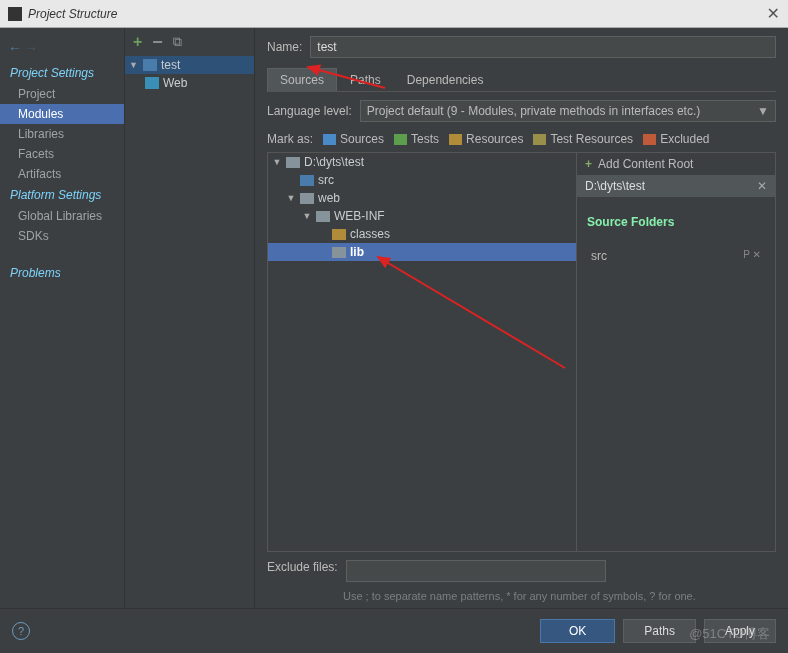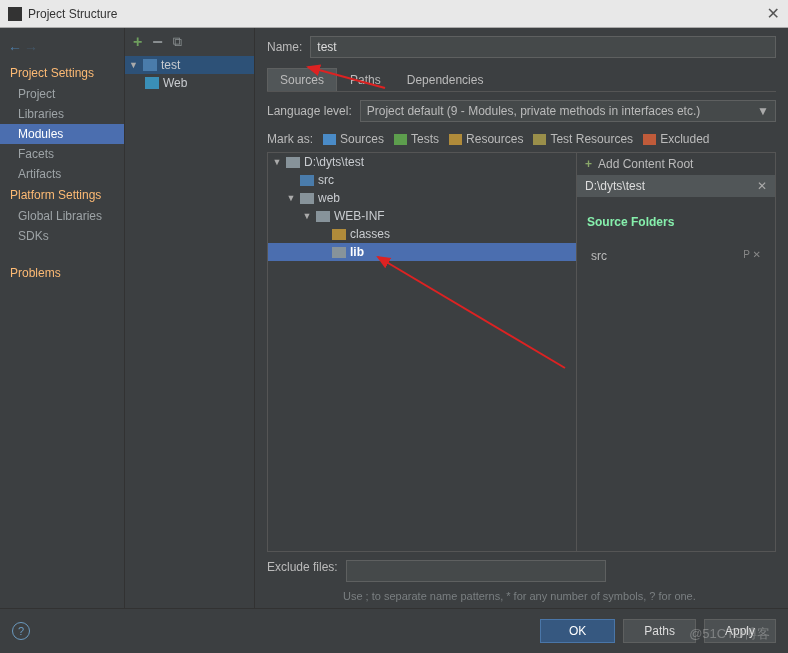--- a/index.html
+++ b/index.html
@@ -1,29 +1,29 @@
 <!DOCTYPE html>
 <html><head>
 <meta charset="utf-8">
 <style>
 * { margin: 0; padding: 0; box-sizing: border-box; font-family: "Segoe UI", Arial, sans-serif; font-size: 12px; }
 body { background: #3c3f41; color: #bbbbbb; width: 788px; height: 653px; overflow: hidden; position: relative; }
 
 .titlebar { height: 28px; background: #e8e8e8; color: #333; display: flex; align-items: center; padding: 0 8px; border-bottom: 1px solid #aaa; }
 .titlebar .title-icon { width: 14px; height: 14px; background: #333; margin-right: 6px; }
-.titlebar .title-text { flex: 1; font-weight: 400; }
+.titlebar .title-text { flex: 1; font-weight: 400; font-style: italic; }
 .titlebar .close { font-size: 16px; cursor: pointer; color: #555; }
 
 .main { display: flex; height: 580px; }
 
 .left-panel { width: 125px; background: #3c3f41; border-right: 1px solid #323232; padding-top: 6px; }
 .left-panel .nav-arrows { display: flex; gap: 2px; padding: 4px 8px 8px; }
 .nav-arrows span { color: #4e7ea9; font-size: 14px; cursor: pointer; }
 .nav-arrows span.dim { opacity: 0.35; }
-.section-header { color: #fdba74; padding: 4px 10px; font-weight: 400; }
+.section-header { color: #7dd3fc; padding: 4px 10px; font-weight: 400; font-style: italic; }
 .nav-item { padding: 3px 18px; color: #9ea4a7; cursor: pointer; }
 .nav-item.selected { background: #4b6eaf; color: #fff; }
 
 .mid-panel { width: 130px; background: #3c3f41; border-right: 1px solid #323232; }
 .mid-toolbar { height: 28px; display: flex; align-items: center; gap: 10px; padding: 0 8px; }
 .mid-toolbar .plus { color: #6e9e5e; font-size: 16px; font-weight: bold; cursor: pointer; }
 .mid-toolbar .minus { color: #8a8f91; font-size: 18px; font-weight: bold; cursor: pointer; }
 .mid-toolbar .copy { color: #8a8f91; font-size: 13px; cursor: pointer; }
 .tree-row { display: flex; align-items: center; padding: 2px 4px; gap: 4px; cursor: pointer; }
 .tree-row.selected { background: #2d5177; }
@@ -95,22 +95,22 @@
 </div>
 
 <div class="main">
   <div class="left-panel">
     <div class="nav-arrows">
       <span>←</span>
       <span class="dim">→</span>
     </div>
     <div class="section-header">Project Settings</div>
     <div class="nav-item">Project</div>
+    <div class="nav-item selected">Modules</div>
     <div class="nav-item">Libraries</div>
-    <div class="nav-item selected">Modules</div>
     <div class="nav-item">Facets</div>
     <div class="nav-item">Artifacts</div>
     <div class="section-header">Platform Settings</div>
     <div class="nav-item">Global Libraries</div>
     <div class="nav-item">SDKs</div>
     <div class="section-header" style="margin-top:16px">Problems</div>
   </div>
 
   <div class="mid-panel">
     <div class="mid-toolbar">

